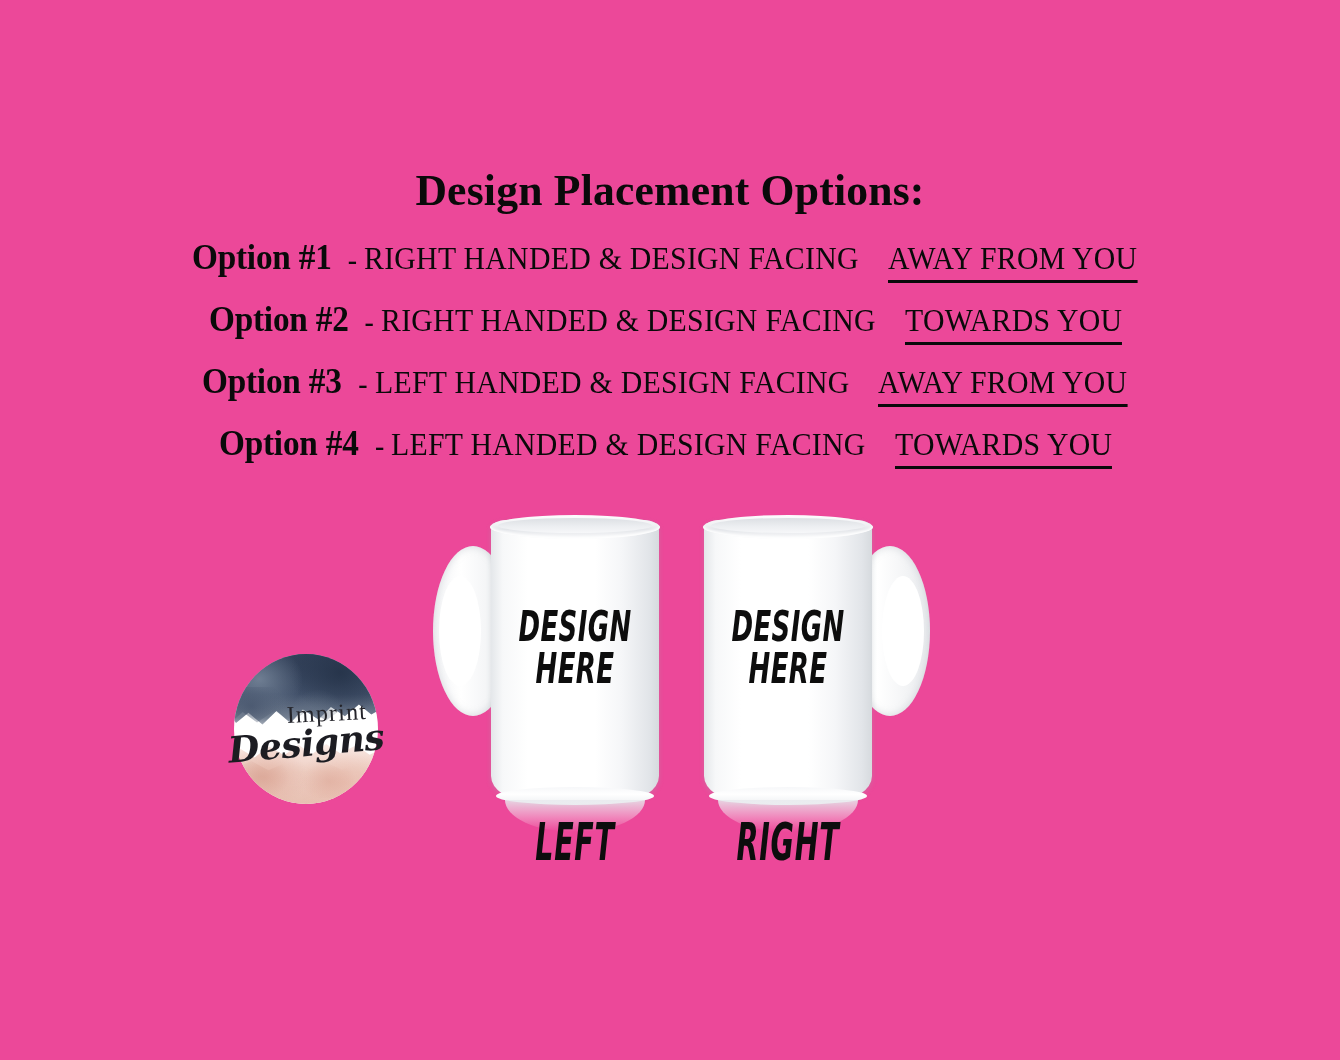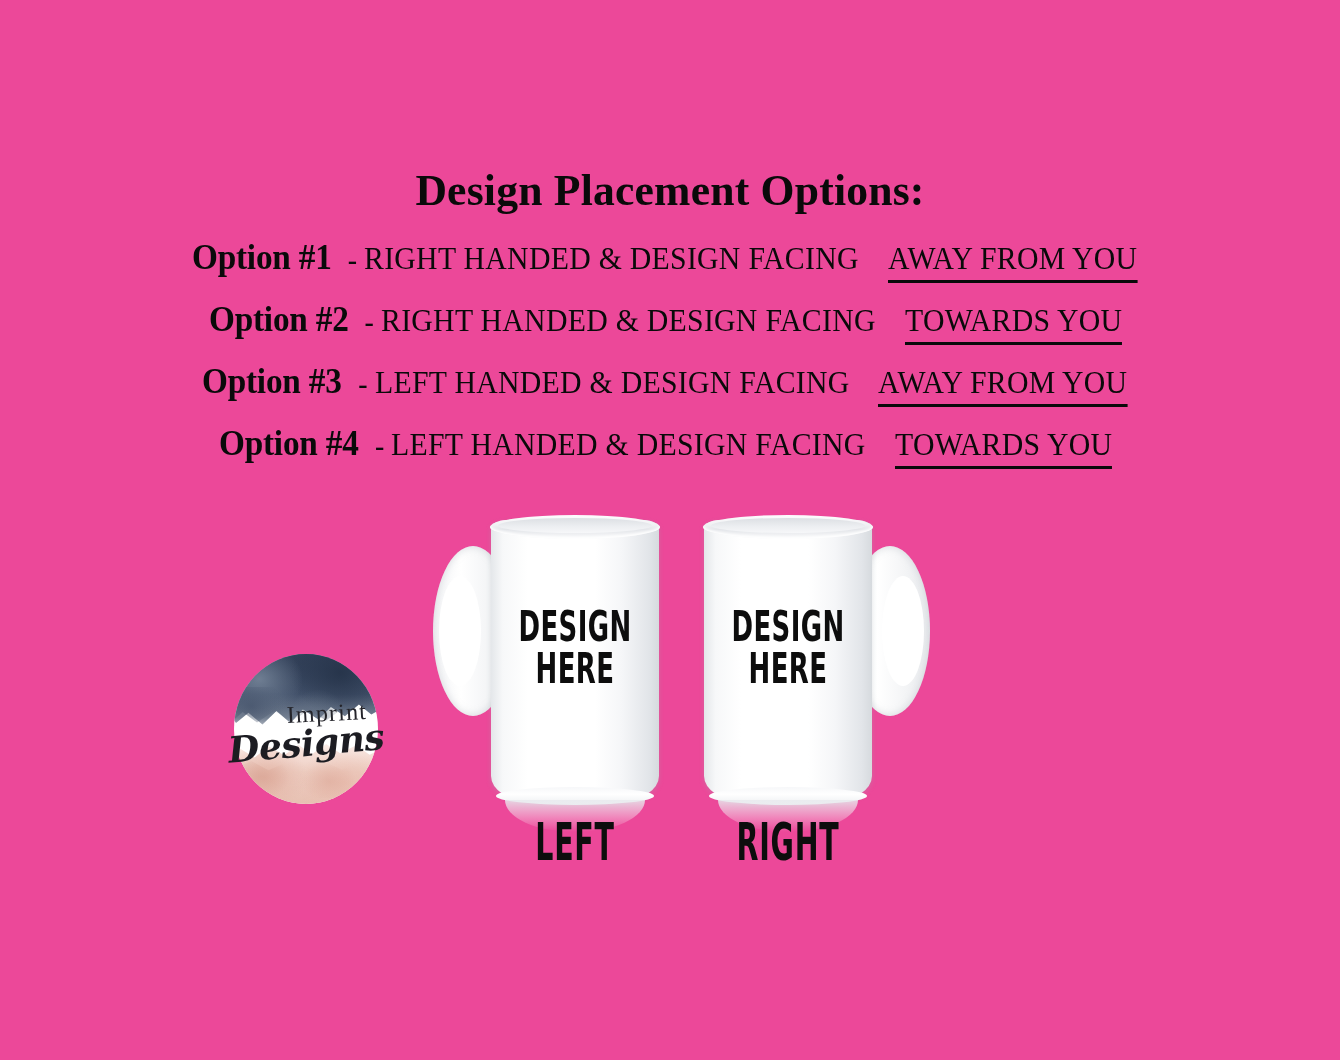--- a/index.html
+++ b/index.html
@@ -179,20 +179,21 @@
     letter-spacing: -0.5px;
     color: #1c1c22;
     white-space: nowrap;
   }
 
   
   .mug {
     position: absolute;
     width: 250px;
     height: 300px;
+    font-style: italic;
   }
   .mug-left  { left: 425px; top: 512px; }
   .mug-right { left: 688px; top: 512px; }
 
   .handle {
     position: absolute;
     top: 34px;
     width: 80px;
     height: 170px;
     border-radius: 50% / 50%;

